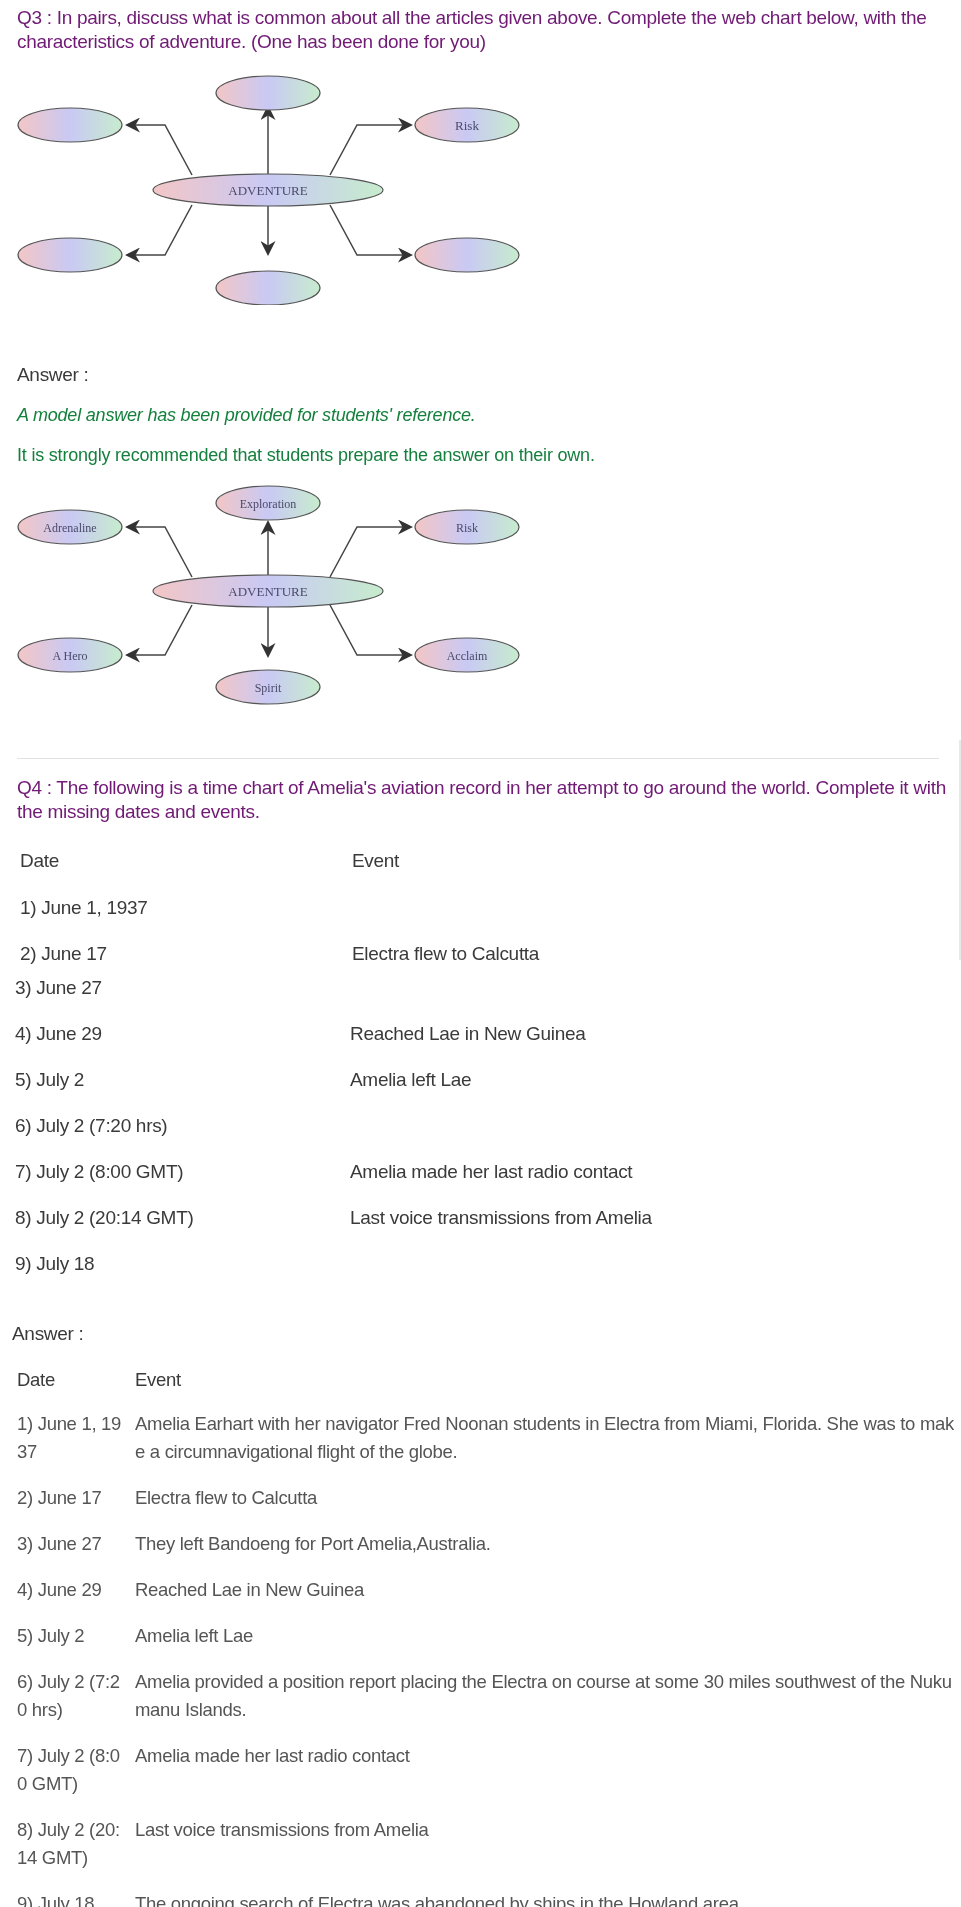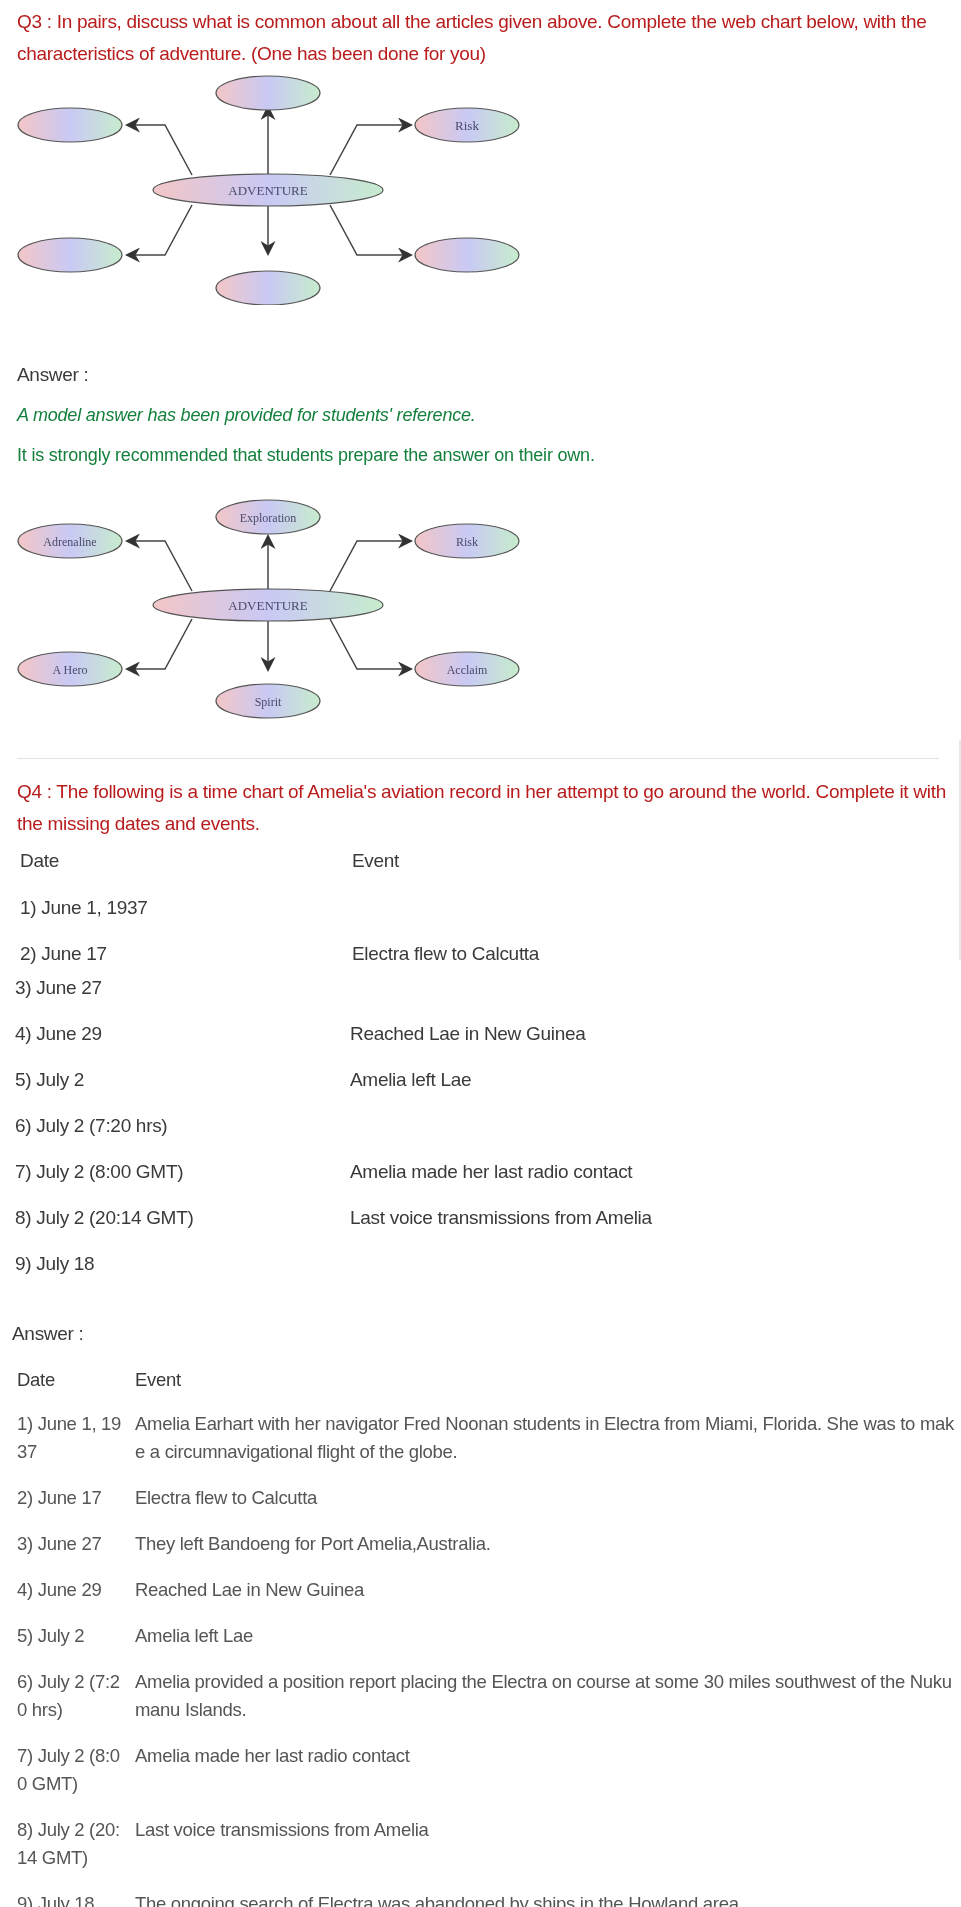--- a/index.html
+++ b/index.html
@@ -2,21 +2,21 @@
 <html><head>
 <meta charset="utf-8">
 <style>
   html, body { margin: 0; padding: 0; background: #ffffff; }
   body {
     width: 961px; height: 1907px; position: relative; overflow: hidden;
     font-family: "Liberation Sans", sans-serif; color: #333333;
   }
   .q-text {
     position: absolute; left: 17px; width: 930px;
-    font-size: 19px; line-height: 32px; color: #b91c1c;
+    font-size: 19px; line-height: 24px; color: #701a75;
     letter-spacing: -0.3px;
   }
   .answer-label {
     position: absolute; left: 17px; font-size: 19px; color: #3a3a3a; letter-spacing: -0.3px;
   }
   .note { position: absolute; left: 17px; font-size: 18px; color: #15803d; letter-spacing: -0.2px; }
   .note.italic { font-style: italic; }
   .chart { position: absolute; left: 0; width: 540px; }
   .chart svg text { font-family: "Liberation Serif", serif; fill: #4a4a6a; }
   .divider {
@@ -67,21 +67,21 @@
     </g>
     <text x="268" y="125" font-size="13" text-anchor="middle">ADVENTURE</text>
     <text x="467" y="60" font-size="13" text-anchor="middle">Risk</text>
   </svg>
 </div>
 
 <div class="answer-label" style="top:364px;">Answer :</div>
 <div class="note italic" style="top:405px;">A model answer has been provided for students' reference.</div>
 <div class="note" style="top:445px;">It is strongly recommended that students prepare the answer on their own.</div>
 
-<div class="chart" style="top:499px; height:225px;">
+<div class="chart" style="top:485px; height:225px;">
   <svg width="540" height="225" viewBox="0 0 540 225">
     <defs>
       <linearGradient id="rainbow2" x1="0" y1="0" x2="1" y2="0">
         <stop offset="0" stop-color="#f3c6c6"></stop>
         <stop offset="0.5" stop-color="#c9c9f4"></stop>
         <stop offset="1" stop-color="#c7eccd"></stop>
       </linearGradient>
       <marker id="arr2" markerWidth="10" markerHeight="10" refX="8" refY="5" orient="auto">
         <path d="M0,0 L10,5 L0,10 L3,5 Z" fill="#333"></path>
       </marker>

